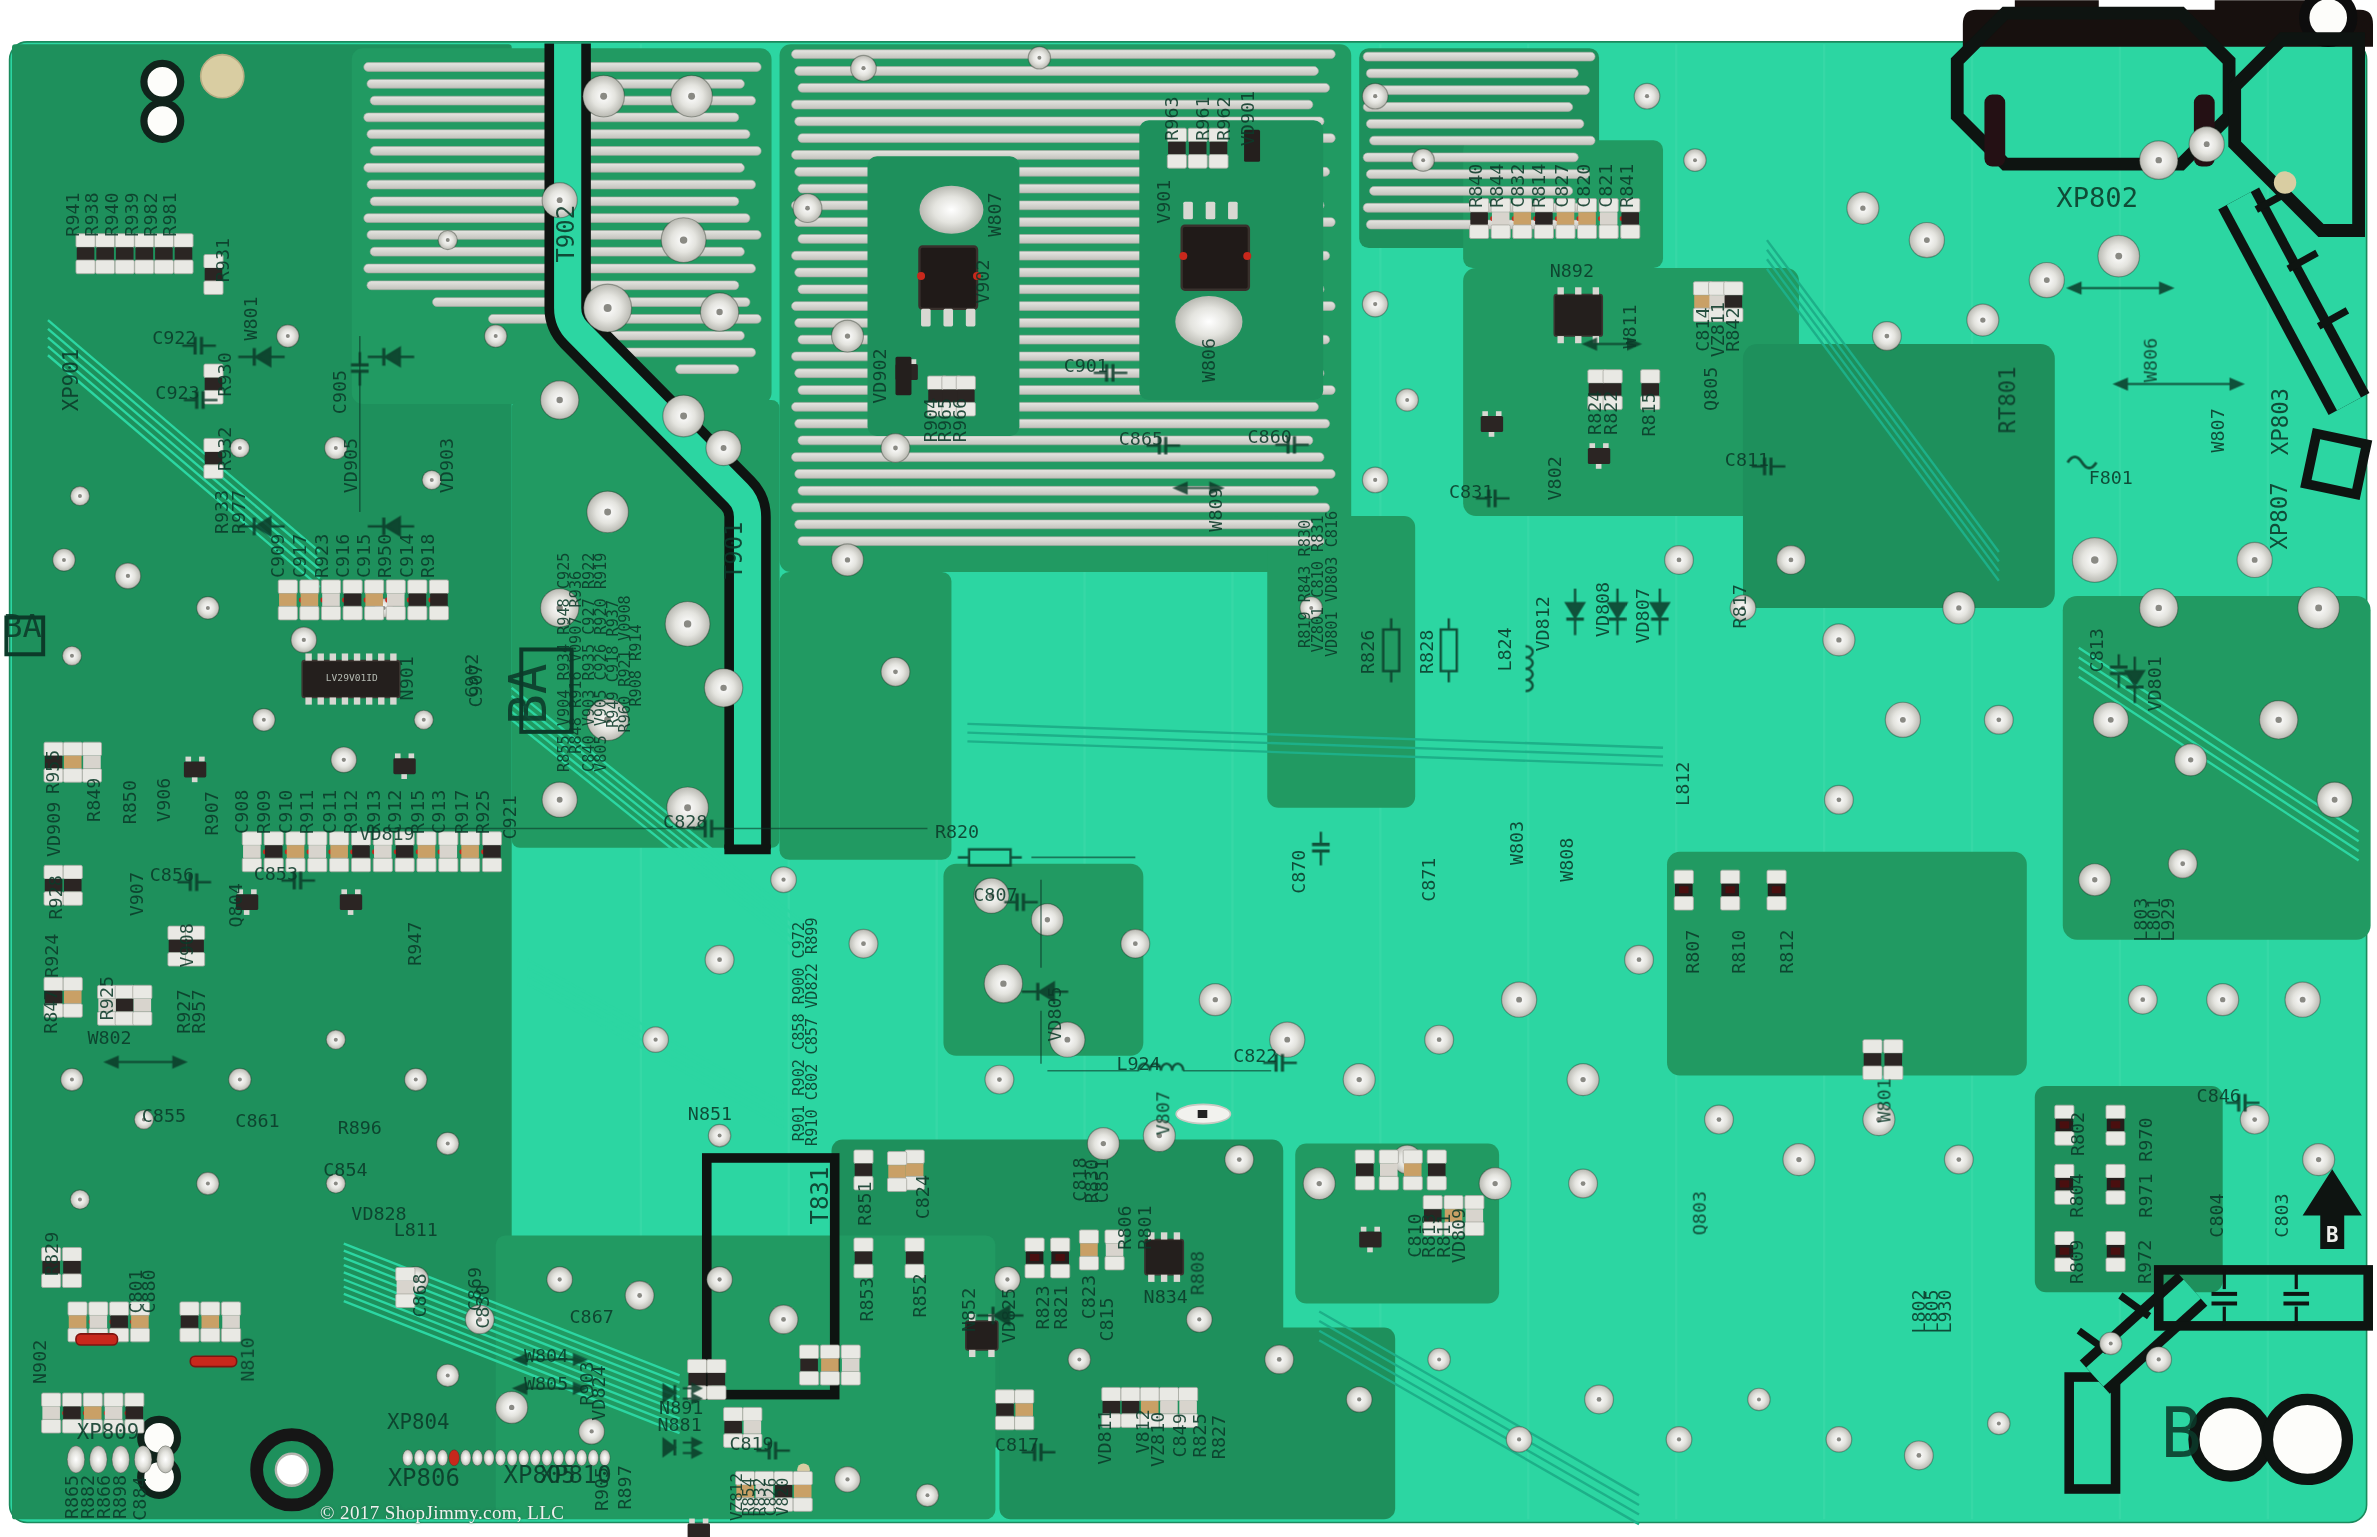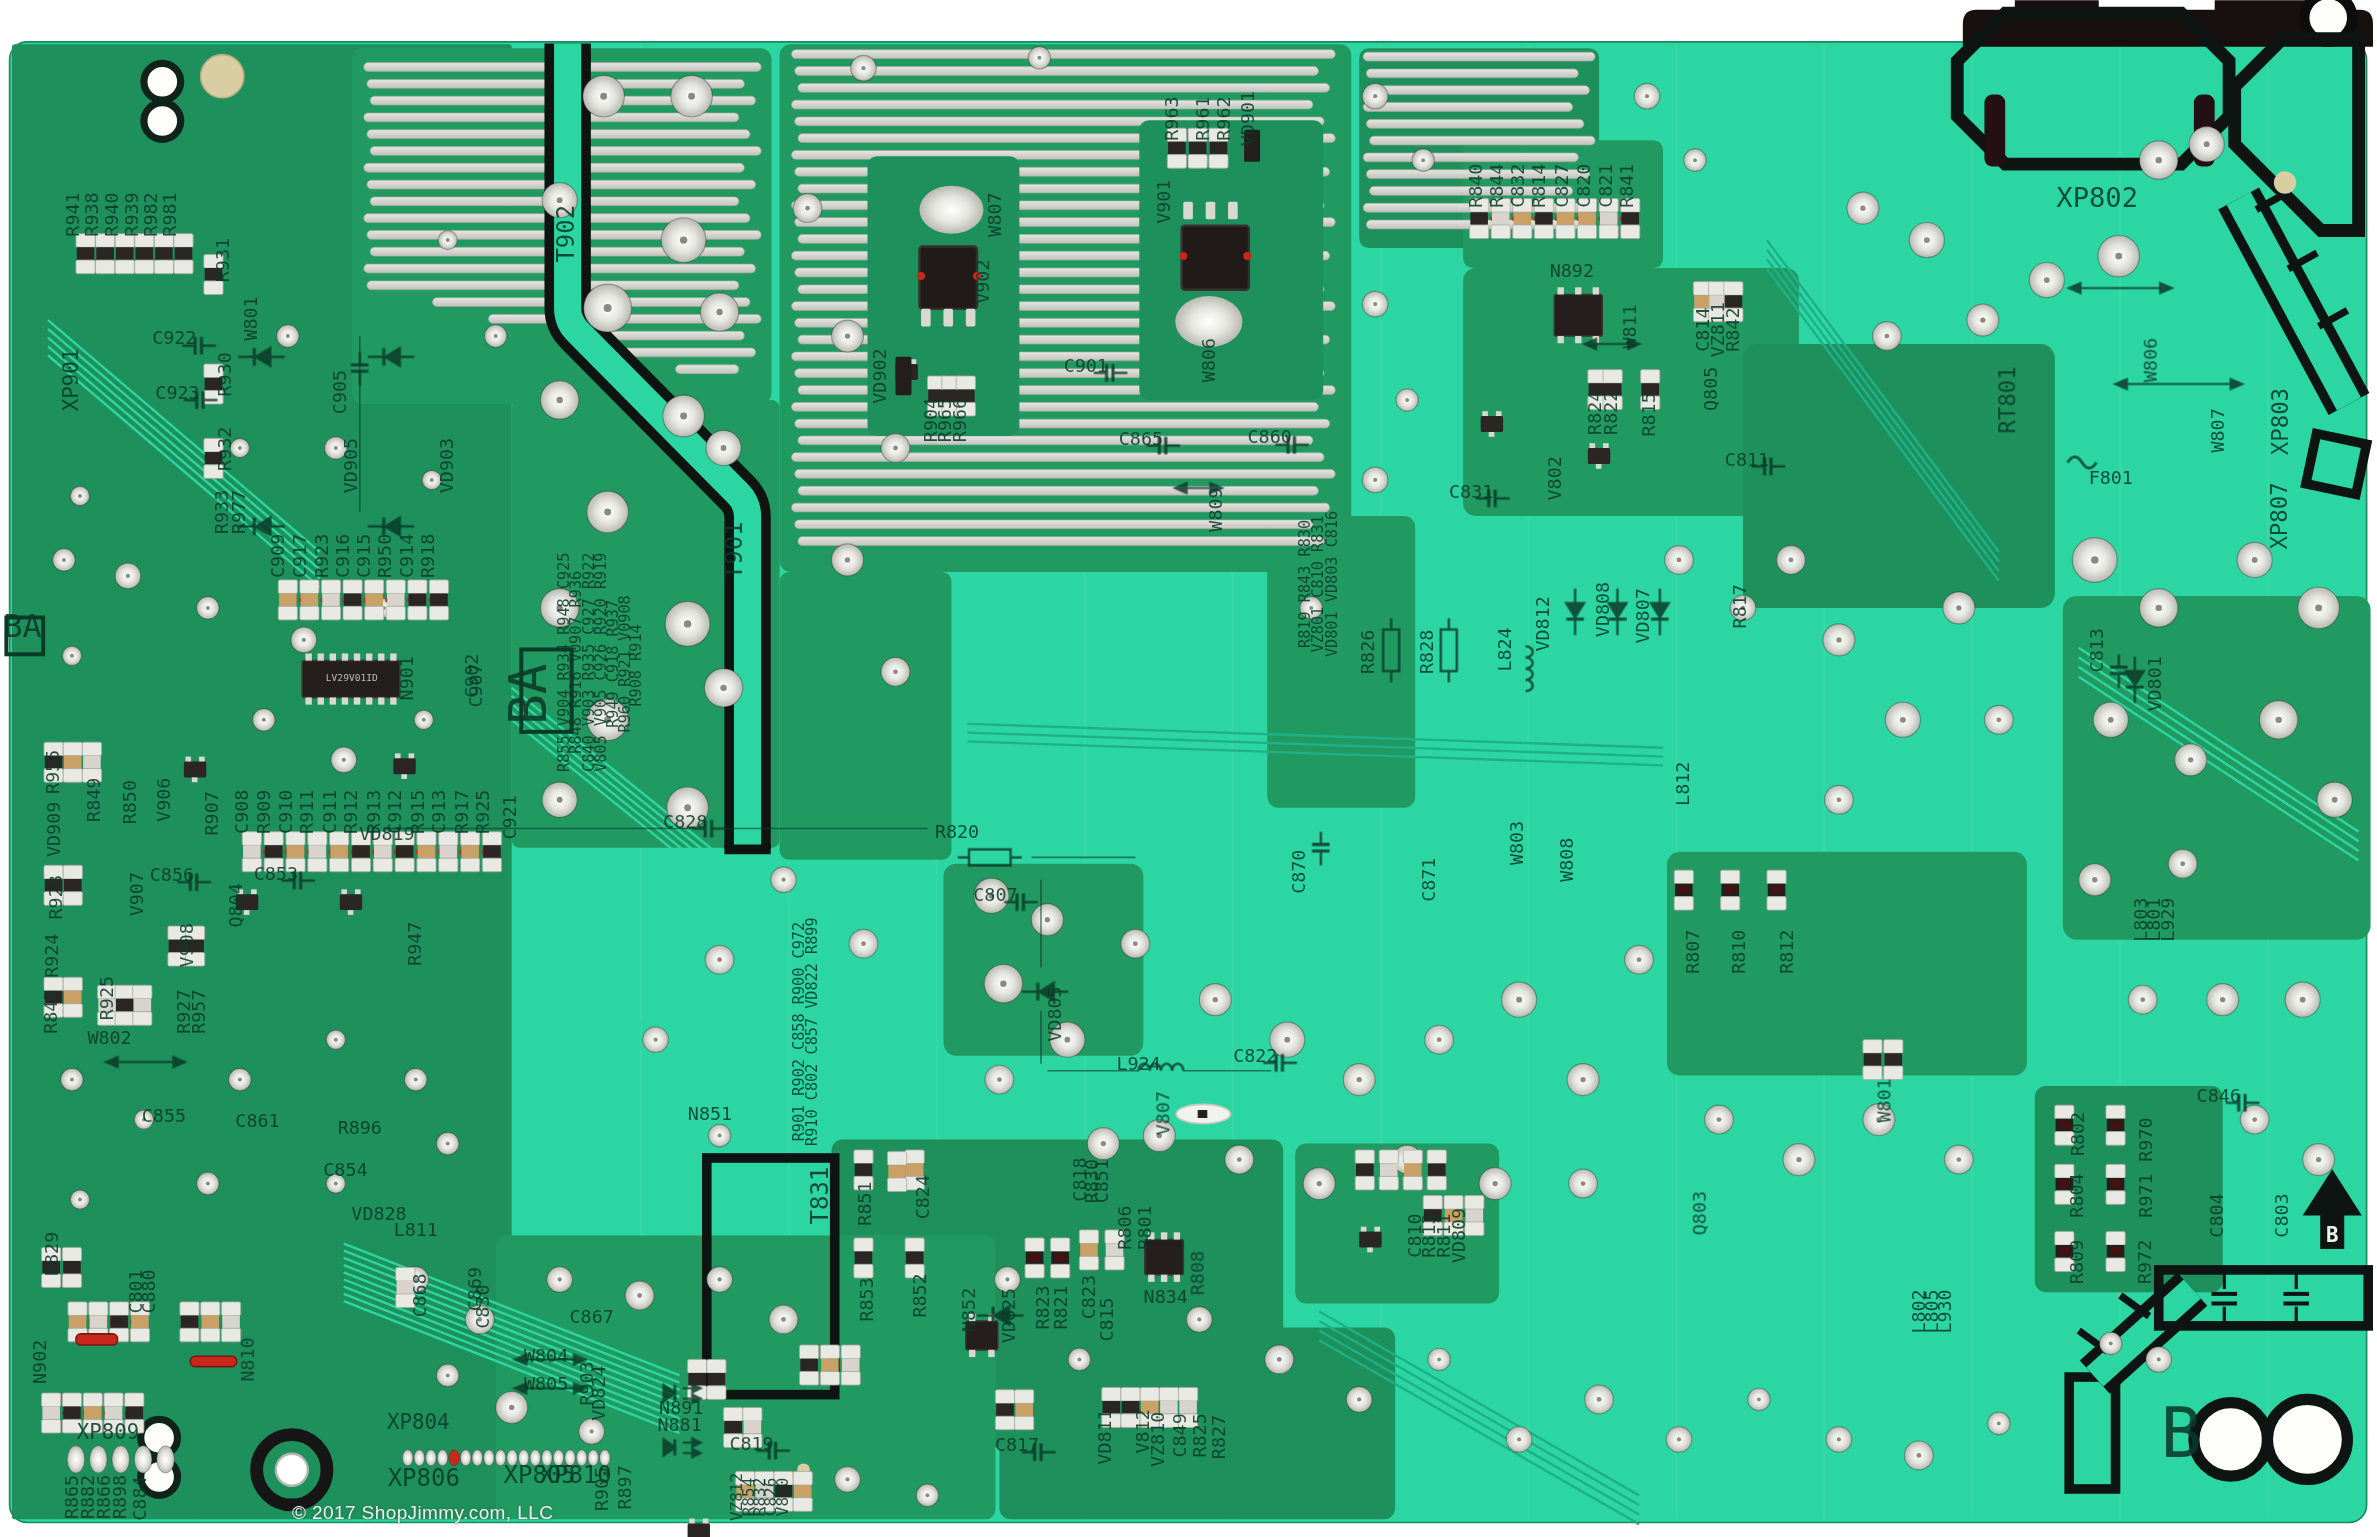--- a/index.html
+++ b/index.html
@@ -1,22 +1,22 @@
 <!DOCTYPE html>
 <html style="font-size:12.8px"><head>
 <meta charset="utf-8">
 <style>
   html,body{margin:0;padding:0;background:#ffffff;}
   #stage{position:relative;width:2377px;height:1538px;background:#ffffff;overflow:hidden;
          font-family:"DejaVu Sans Mono","Liberation Mono",monospace;}
   #pcb-host{position:absolute;inset:0;}
   svg text{font-family:"DejaVu Sans Mono","Liberation Mono",monospace;}
-  .wm{position:absolute;left:292px;top:1502px;color:#eef2ee;font-size:19px;
+  .wm{position:absolute;left:320px;top:1502px;color:#eef2ee;font-size:19px;
       text-shadow:0 0 2.4px rgba(40,90,70,.8);letter-spacing:0.4px;
-      font-family:Liberation Sans, sans-serif;}
+      font-family:Liberation Serif, serif;}
 </style>
 </head>
 <body>
 
 <div id="stage">
   <div id="pcb-host"><svg xmlns="http://www.w3.org/2000/svg" width="2377" height="1538" viewBox="0 0 2973 1923">
 <defs>
  <radialGradient id="padG">
             <stop offset="0%" stop-color="#ffffff"></stop>
             <stop offset="55%" stop-color="#e4e4df"></stop>

